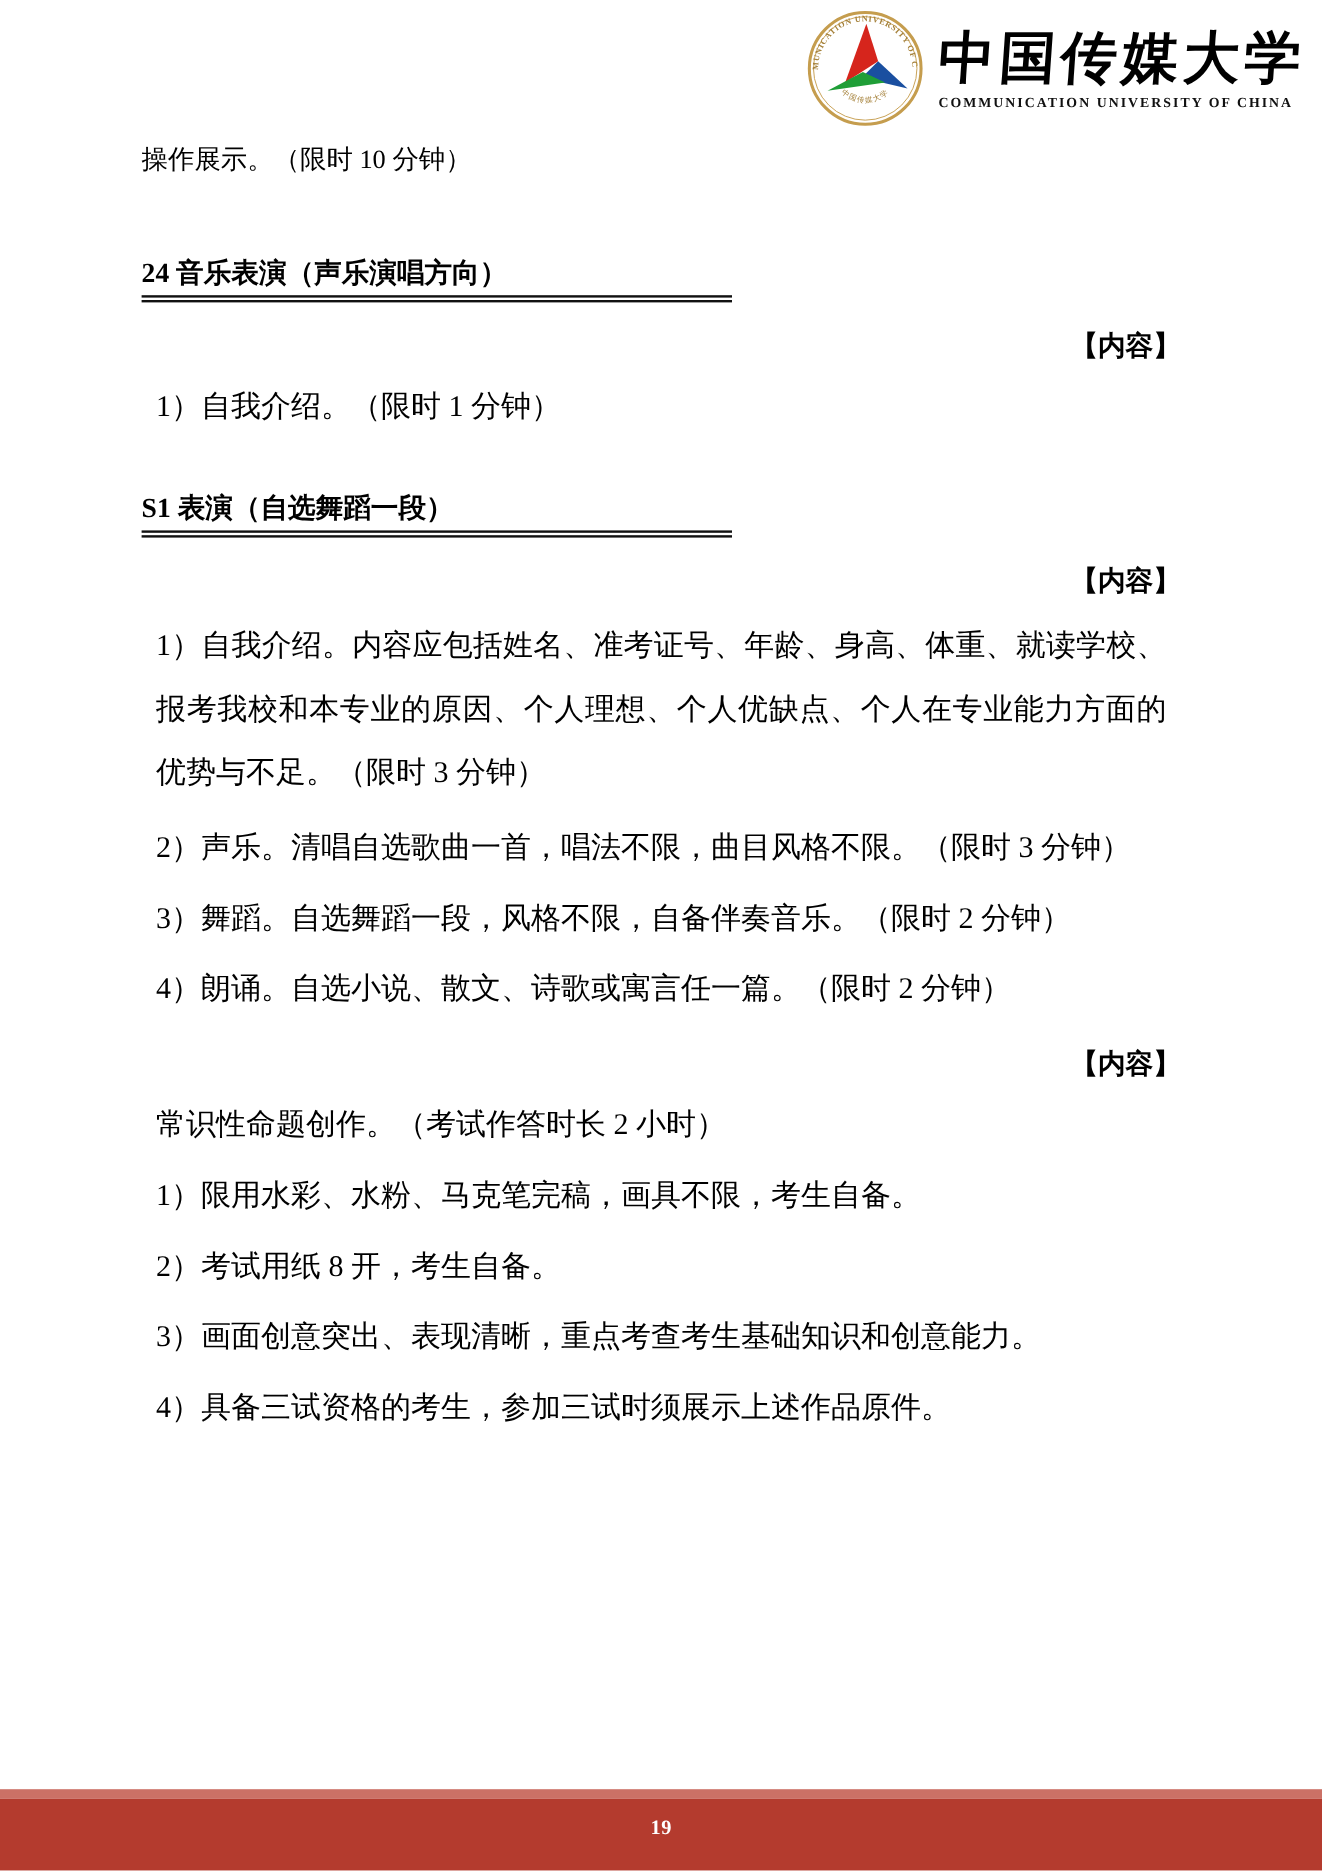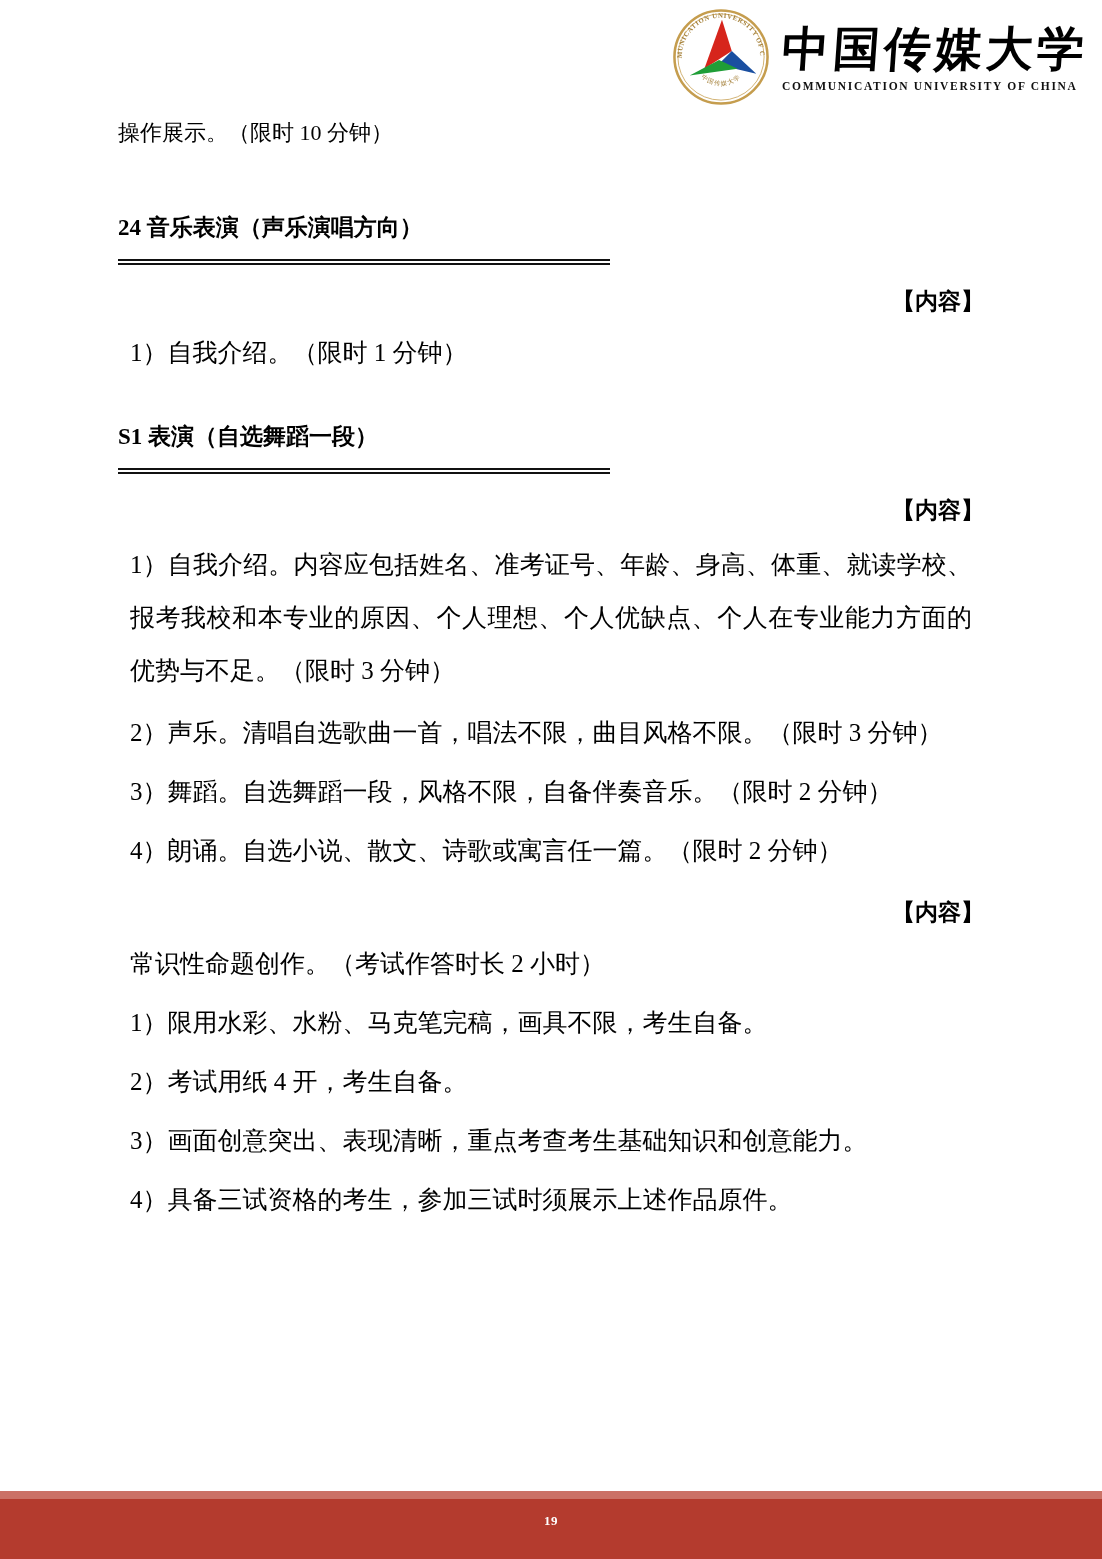--- a/index.html
+++ b/index.html
@@ -61,21 +61,21 @@
   .doc-section { margin: 0; }
   #sections section:nth-child(1) { margin-top: 64px; }
   #sections section:nth-child(2) { margin-top: 46px; }
   #sections section:nth-child(3) { margin-top: 24px; }
   .section-title {
     width: 492px;
     margin: 0;
     font-size: 23px;
     font-weight: bold;
     line-height: 30px;
-    padding-bottom: 16px;
+    padding-bottom: 3px;
     border-bottom: 6px double #111111;
   }
   .block-label {
     margin: 22px 0 0 0;
     font-size: 23px;
     font-weight: bold;
     line-height: 30px;
     text-align: right;
   }
   .block-para {
@@ -99,21 +99,21 @@
     left: 0; right: 0;
     top: 1499px;
     height: 60px;
     background: #b43b2e;
     text-align: center;
   }
   .page-num {
     display: inline-block;
     margin-top: 14px;
     color: #ffffff;
-    font-size: 13px;
+    font-size: 17px;
     font-weight: 600;
     letter-spacing: 0.5px;
   }
 </style>
 </head>
 <body>
 
 <div class="page">
 
   <header class="logo">
@@ -153,21 +153,21 @@
           <p class="block-label">【内容】</p>
           <p class="block-para wrap">1）自我介绍。内容应包括姓名、准考证号、年龄、身高、体重、就读学校、报考我校和本专业的原因、个人理想、个人优缺点、个人在专业能力方面的优势与不足。（限时 3 分钟）</p>
           <p class="block-para">2）声乐。清唱自选歌曲一首，唱法不限，曲目风格不限。（限时 3 分钟）</p>
           <p class="block-para">3）舞蹈。自选舞蹈一段，风格不限，自备伴奏音乐。（限时 2 分钟）</p>
           <p class="block-para">4）朗诵。自选小说、散文、诗歌或寓言任一篇。（限时 2 分钟）</p>
         </section>
         <section class="doc-section">
           <p class="block-label">【内容】</p>
           <p class="block-para">常识性命题创作。（考试作答时长 2 小时）</p>
           <p class="block-para">1）限用水彩、水粉、马克笔完稿，画具不限，考生自备。</p>
-          <p class="block-para">2）考试用纸 4 开，考生自备。</p>
+          <p class="block-para">2）考试用纸 8 开，考生自备。</p>
           <p class="block-para">3）画面创意突出、表现清晰，重点考查考生基础知识和创意能力。</p>
           <p class="block-para">4）具备三试资格的考生，参加三试时须展示上述作品原件。</p>
         </section>
       </div>
   </main>
 
   <div class="footer-strip"></div>
   <footer class="footer-bar">
     <span class="page-num">19</span>
   </footer>

